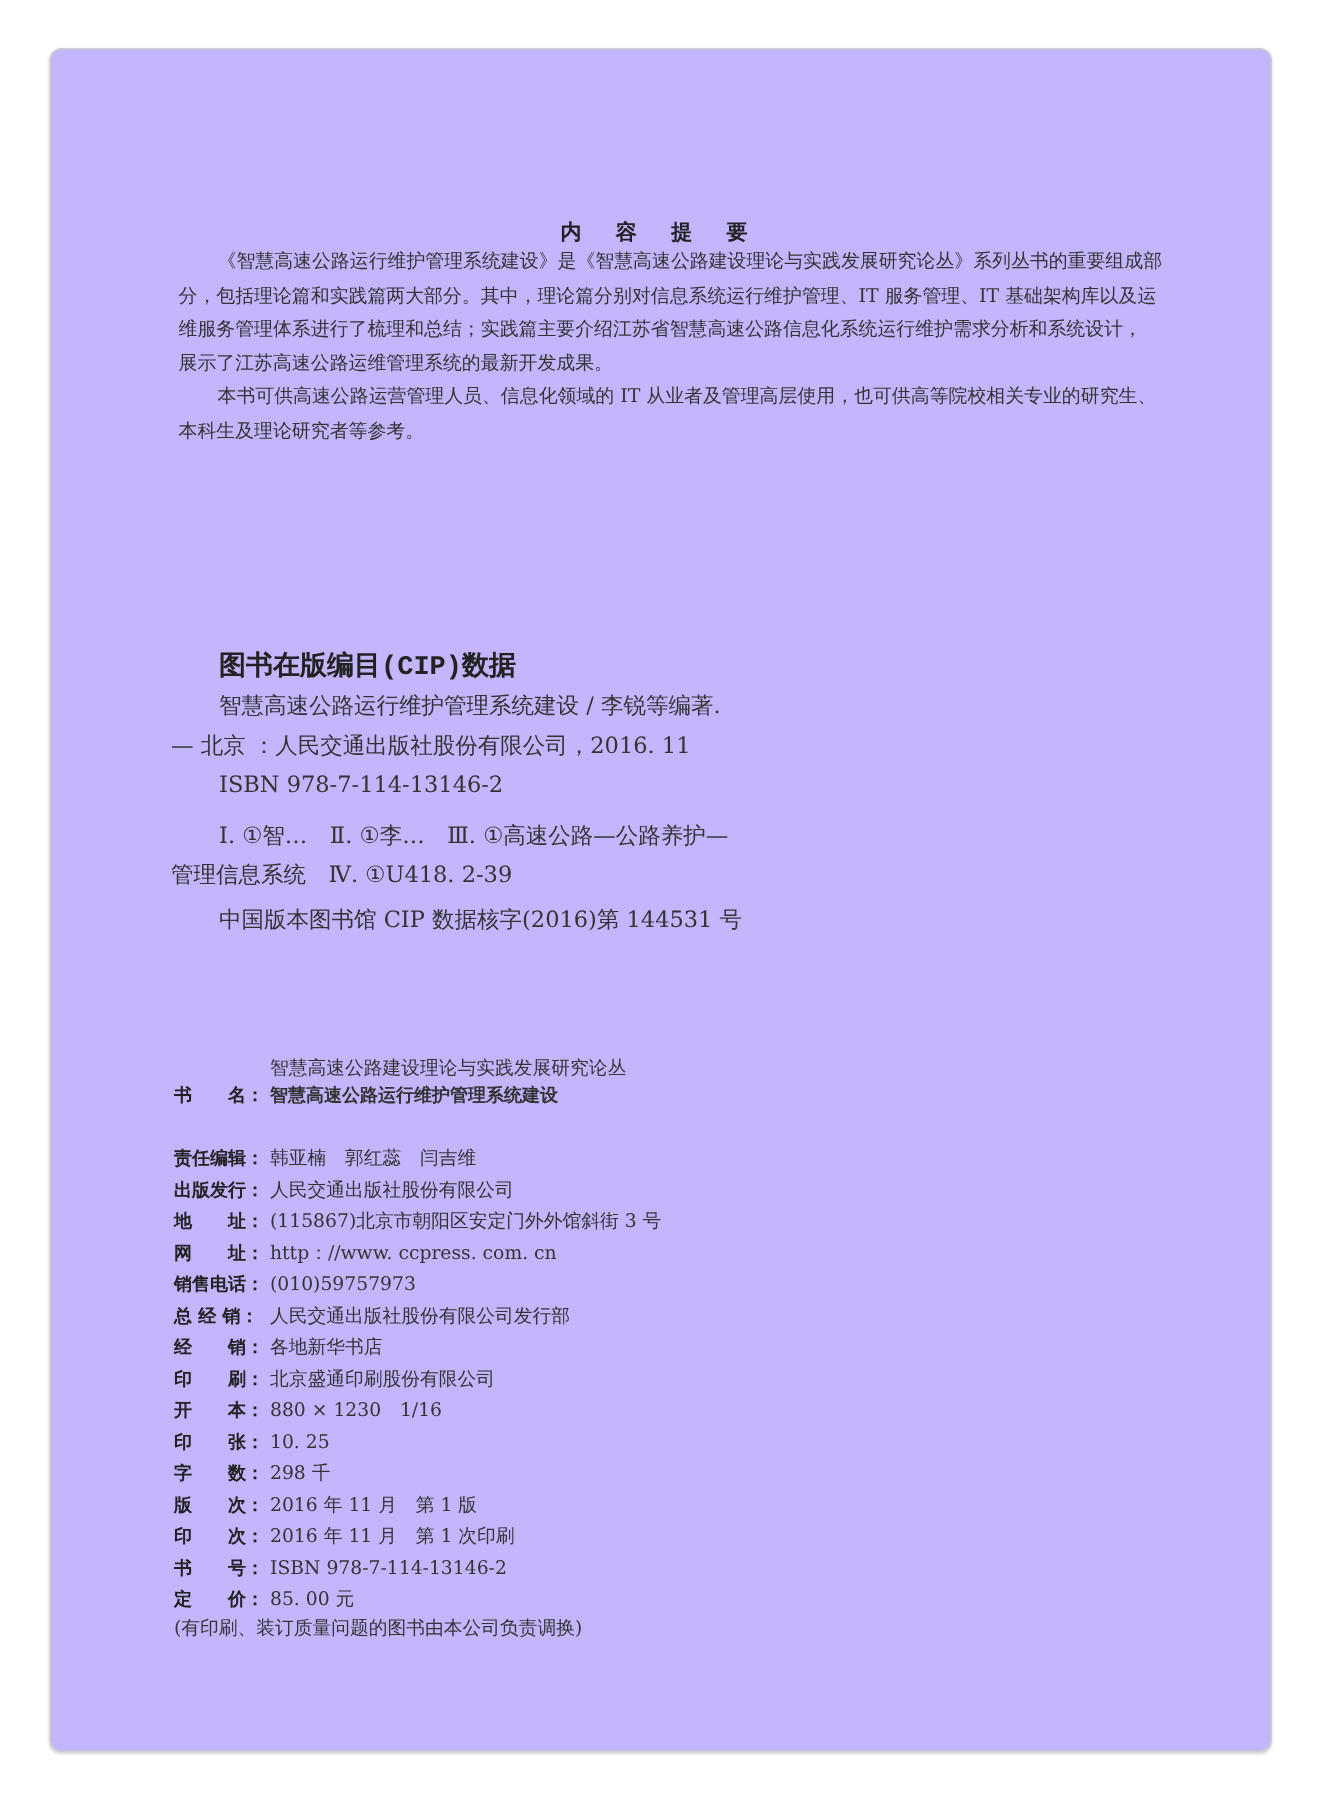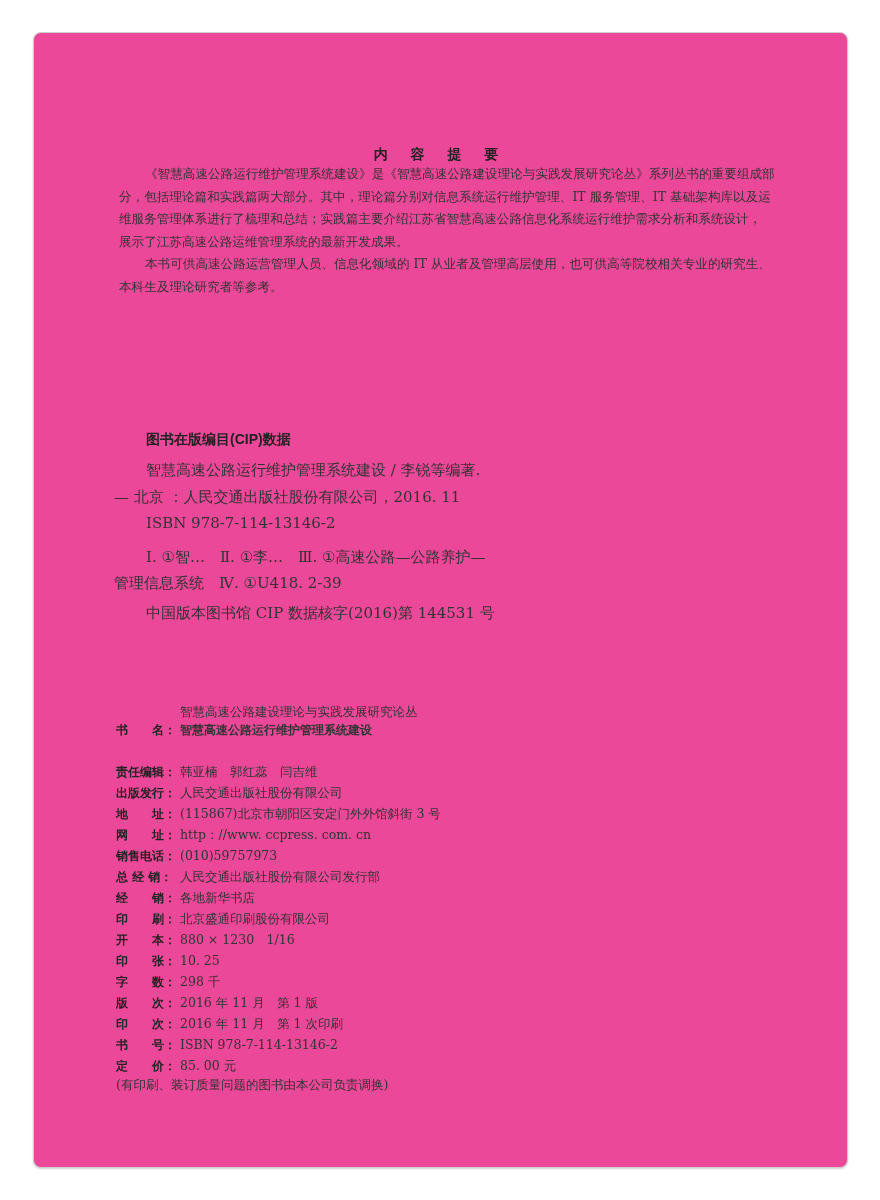--- a/index.html
+++ b/index.html
@@ -14,21 +14,21 @@
       overflow: hidden;
       font-family: "DejaVu Serif", "Liberation Serif", serif;
       color: #2a2a2a;
     }
     .page {
       position: absolute;
       left: 33px;
       top: 32px;
       width: 813px;
       height: 1134px;
-      background: #ec4899;
+      background: #c4b5fd;
       border: 1px solid #cfcfcf;
       border-radius: 8px;
       box-shadow: 0 1px 2px rgba(0,0,0,0.18);
     }
     .abs { position: absolute; white-space: nowrap; }
 
     
     .summary-title {
       left: 0; width: 813px; top: 113px;
       text-align: center;
@@ -46,23 +46,23 @@
       line-height: 22.5px;
       text-align: justify;
       color: #333;
     }
     .para .line { display: block; white-space: nowrap; }
     .para .indent { padding-left: 26px; }
 
     
     .cip-heading {
       left: 112px; top: 398px;
-      font-family: Liberation Sans, sans-serif;
+      font-family: Liberation Mono, monospace;
       font-weight: bold;
-      font-size: 14px;
+      font-size: 18px;
       color: #222;
     }
     .cip-line {
       font-size: 15px;
       color: #333;
     }
 
     
     .cr-series {
       left: 146px; top: 671px;

